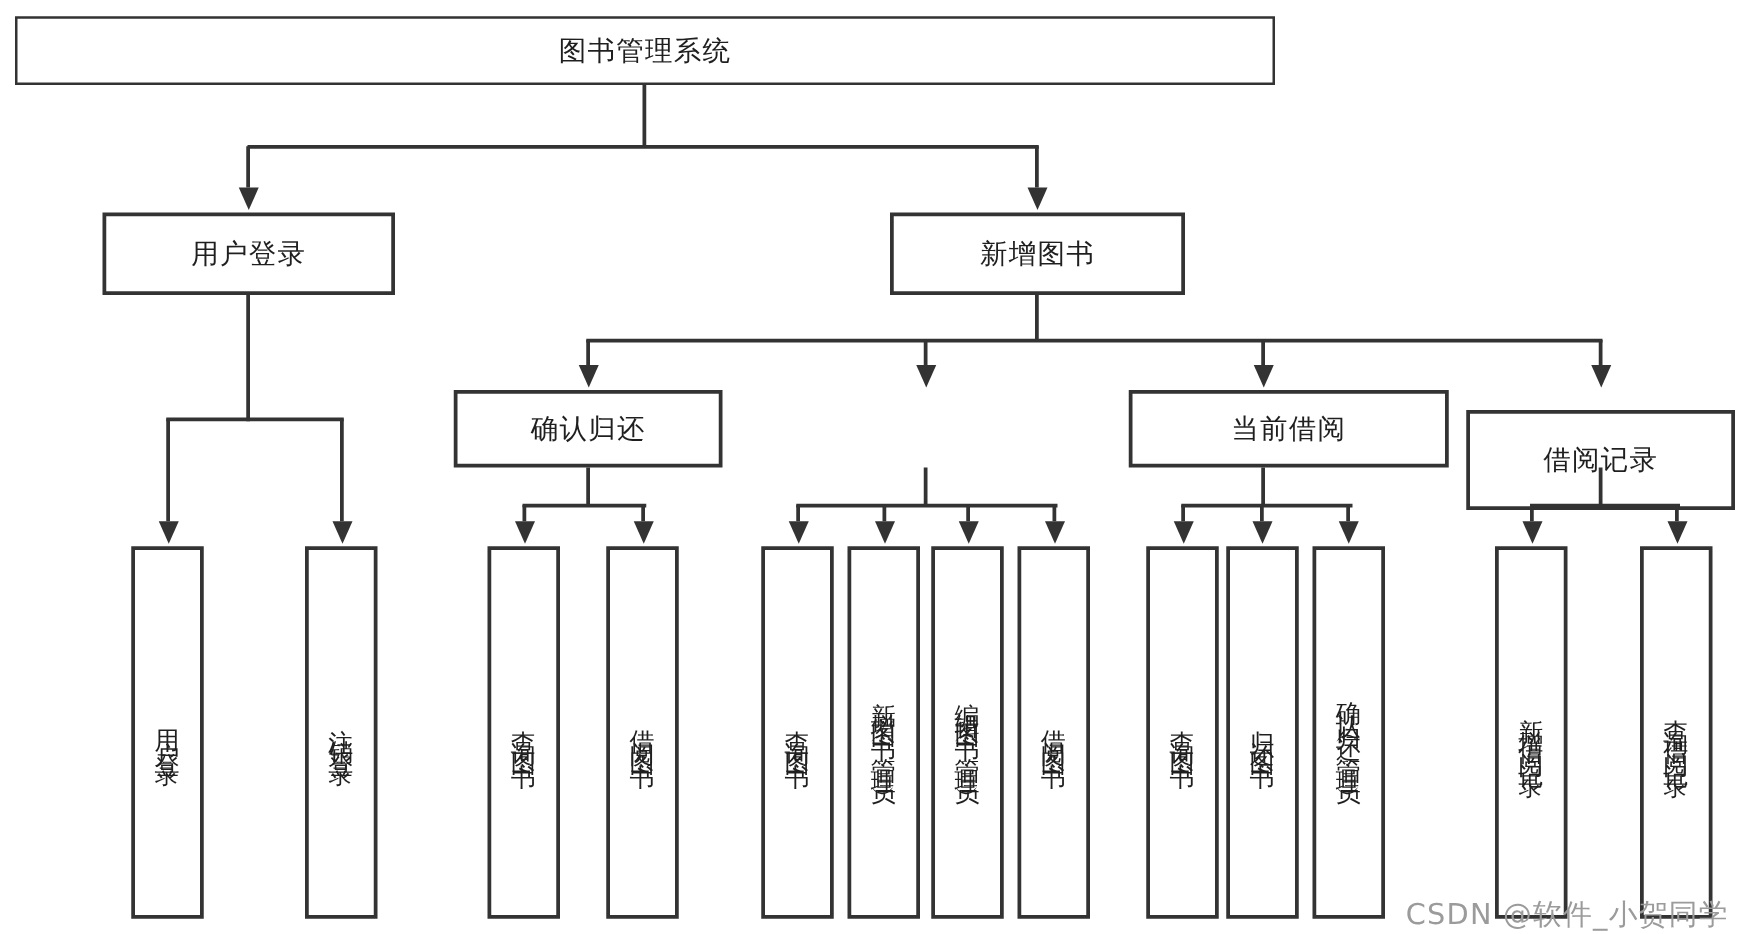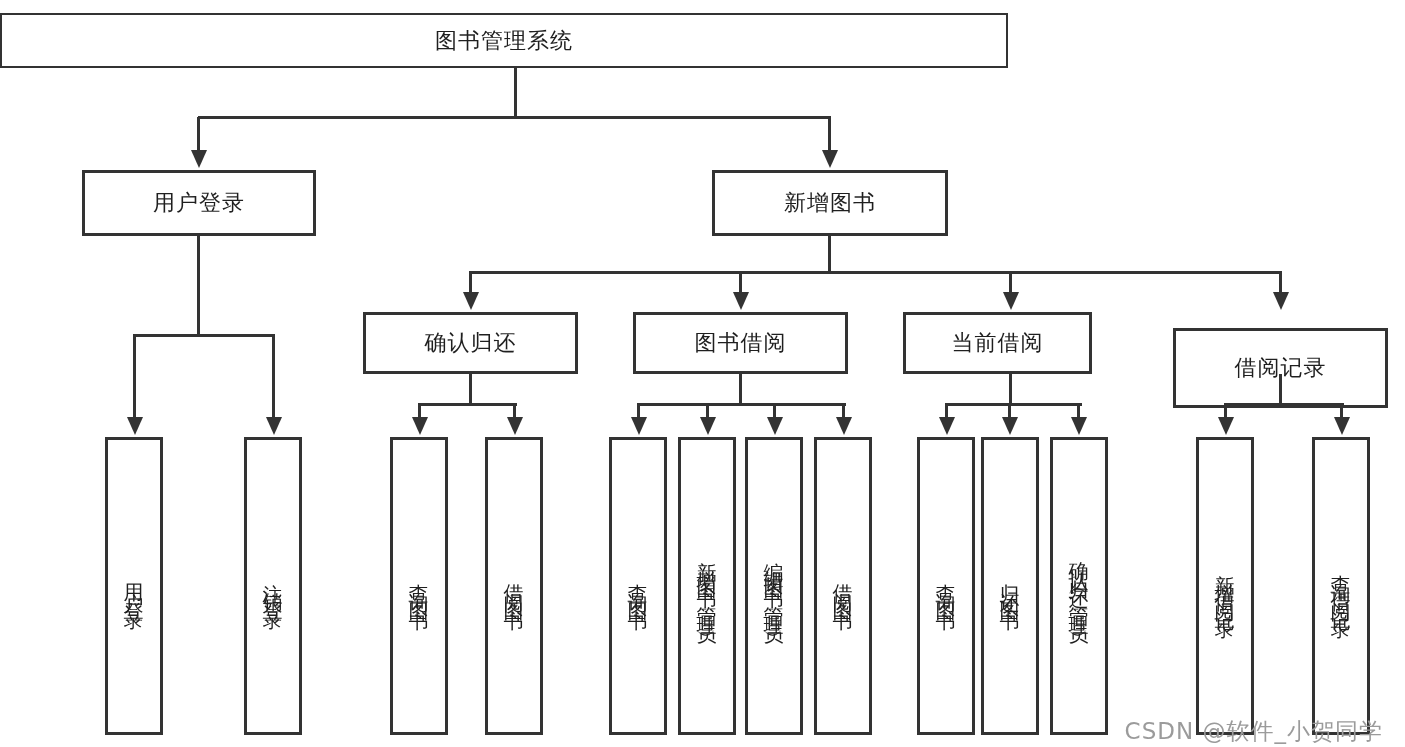--- a/index.html
+++ b/index.html
@@ -63,28 +63,27 @@
     letter-spacing: 1px;
     white-space: nowrap;
     z-index: 5;
   }
 </style>
 </head>
 <body>
 
 <div class="stage">
 
-  <div class="node root" style="left:0; top:13px; width:1008px; height:55px;">图书管理系统</div>
+  <div class="node root" style="left:12px; top:13px; width:1008px; height:55px;">图书管理系统</div>
 
   <div class="node" style="left:82px; top:170px; width:234px; height:66px;">用户登录</div>
   <div class="node" style="left:712px; top:170px; width:236px; height:66px;">新增图书</div>
 
   <div class="node" style="left:363px; top:312px; width:215px; height:62px;">确认归还</div>
-  <div class="node" style="left:633px; top:312px; width:215px; height:62px;">图书借阅</div>
-  <div class="node" style="left:903px; top:312px; width:189px; height:62px;">当前借阅</div>
+  <div class="node" style="left:903px; top:312px; width:256px; height:62px;">当前借阅</div>
   <div class="node" style="left:1173px; top:328px; width:215px; height:80px;">借阅记录</div>
 
   <div class="node leaf" style="left:105px; top:437px; width:58px; height:298px;">用户登录</div>
   <div class="node leaf" style="left:244px; top:437px; width:58px; height:298px;">注销登录</div>
 
   <div class="node leaf" style="left:390px; top:437px; width:58px; height:298px;">查询图书</div>
   <div class="node leaf" style="left:485px; top:437px; width:58px; height:298px;">借阅图书</div>
 
   <div class="node leaf" style="left:609px; top:437px; width:58px; height:298px;">查询图书</div>
   <div class="node leaf" style="left:678px; top:437px; width:58px; height:298px;">新增图书（管理员）</div>

